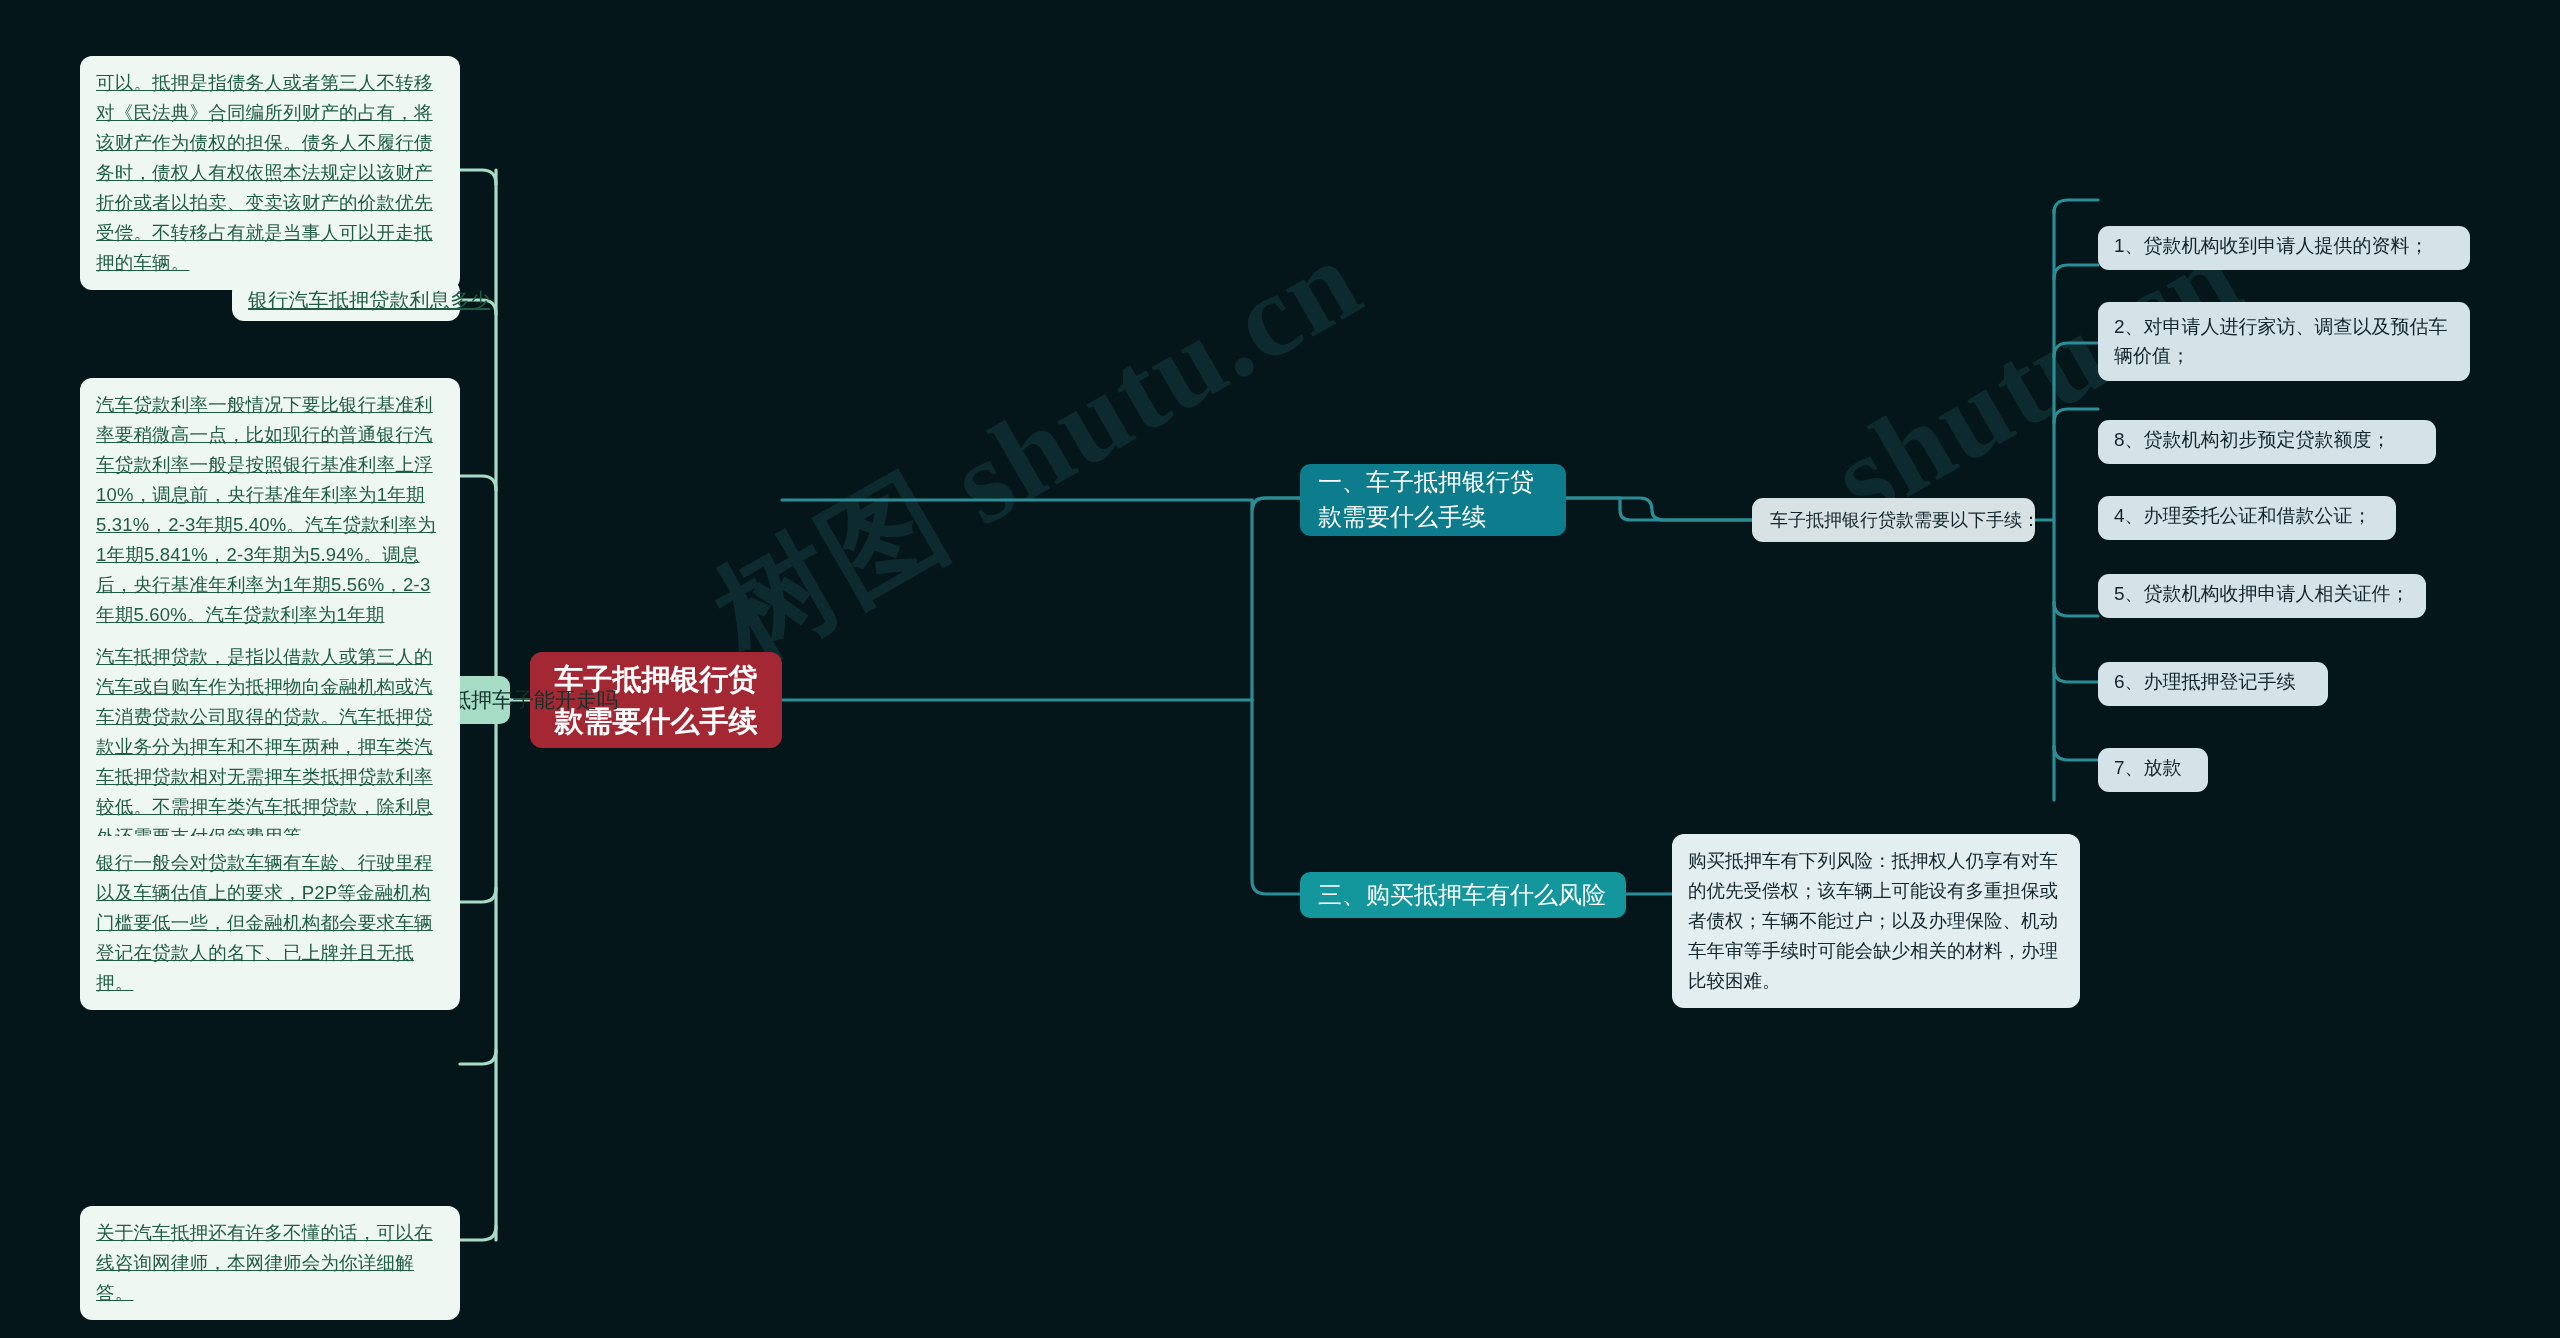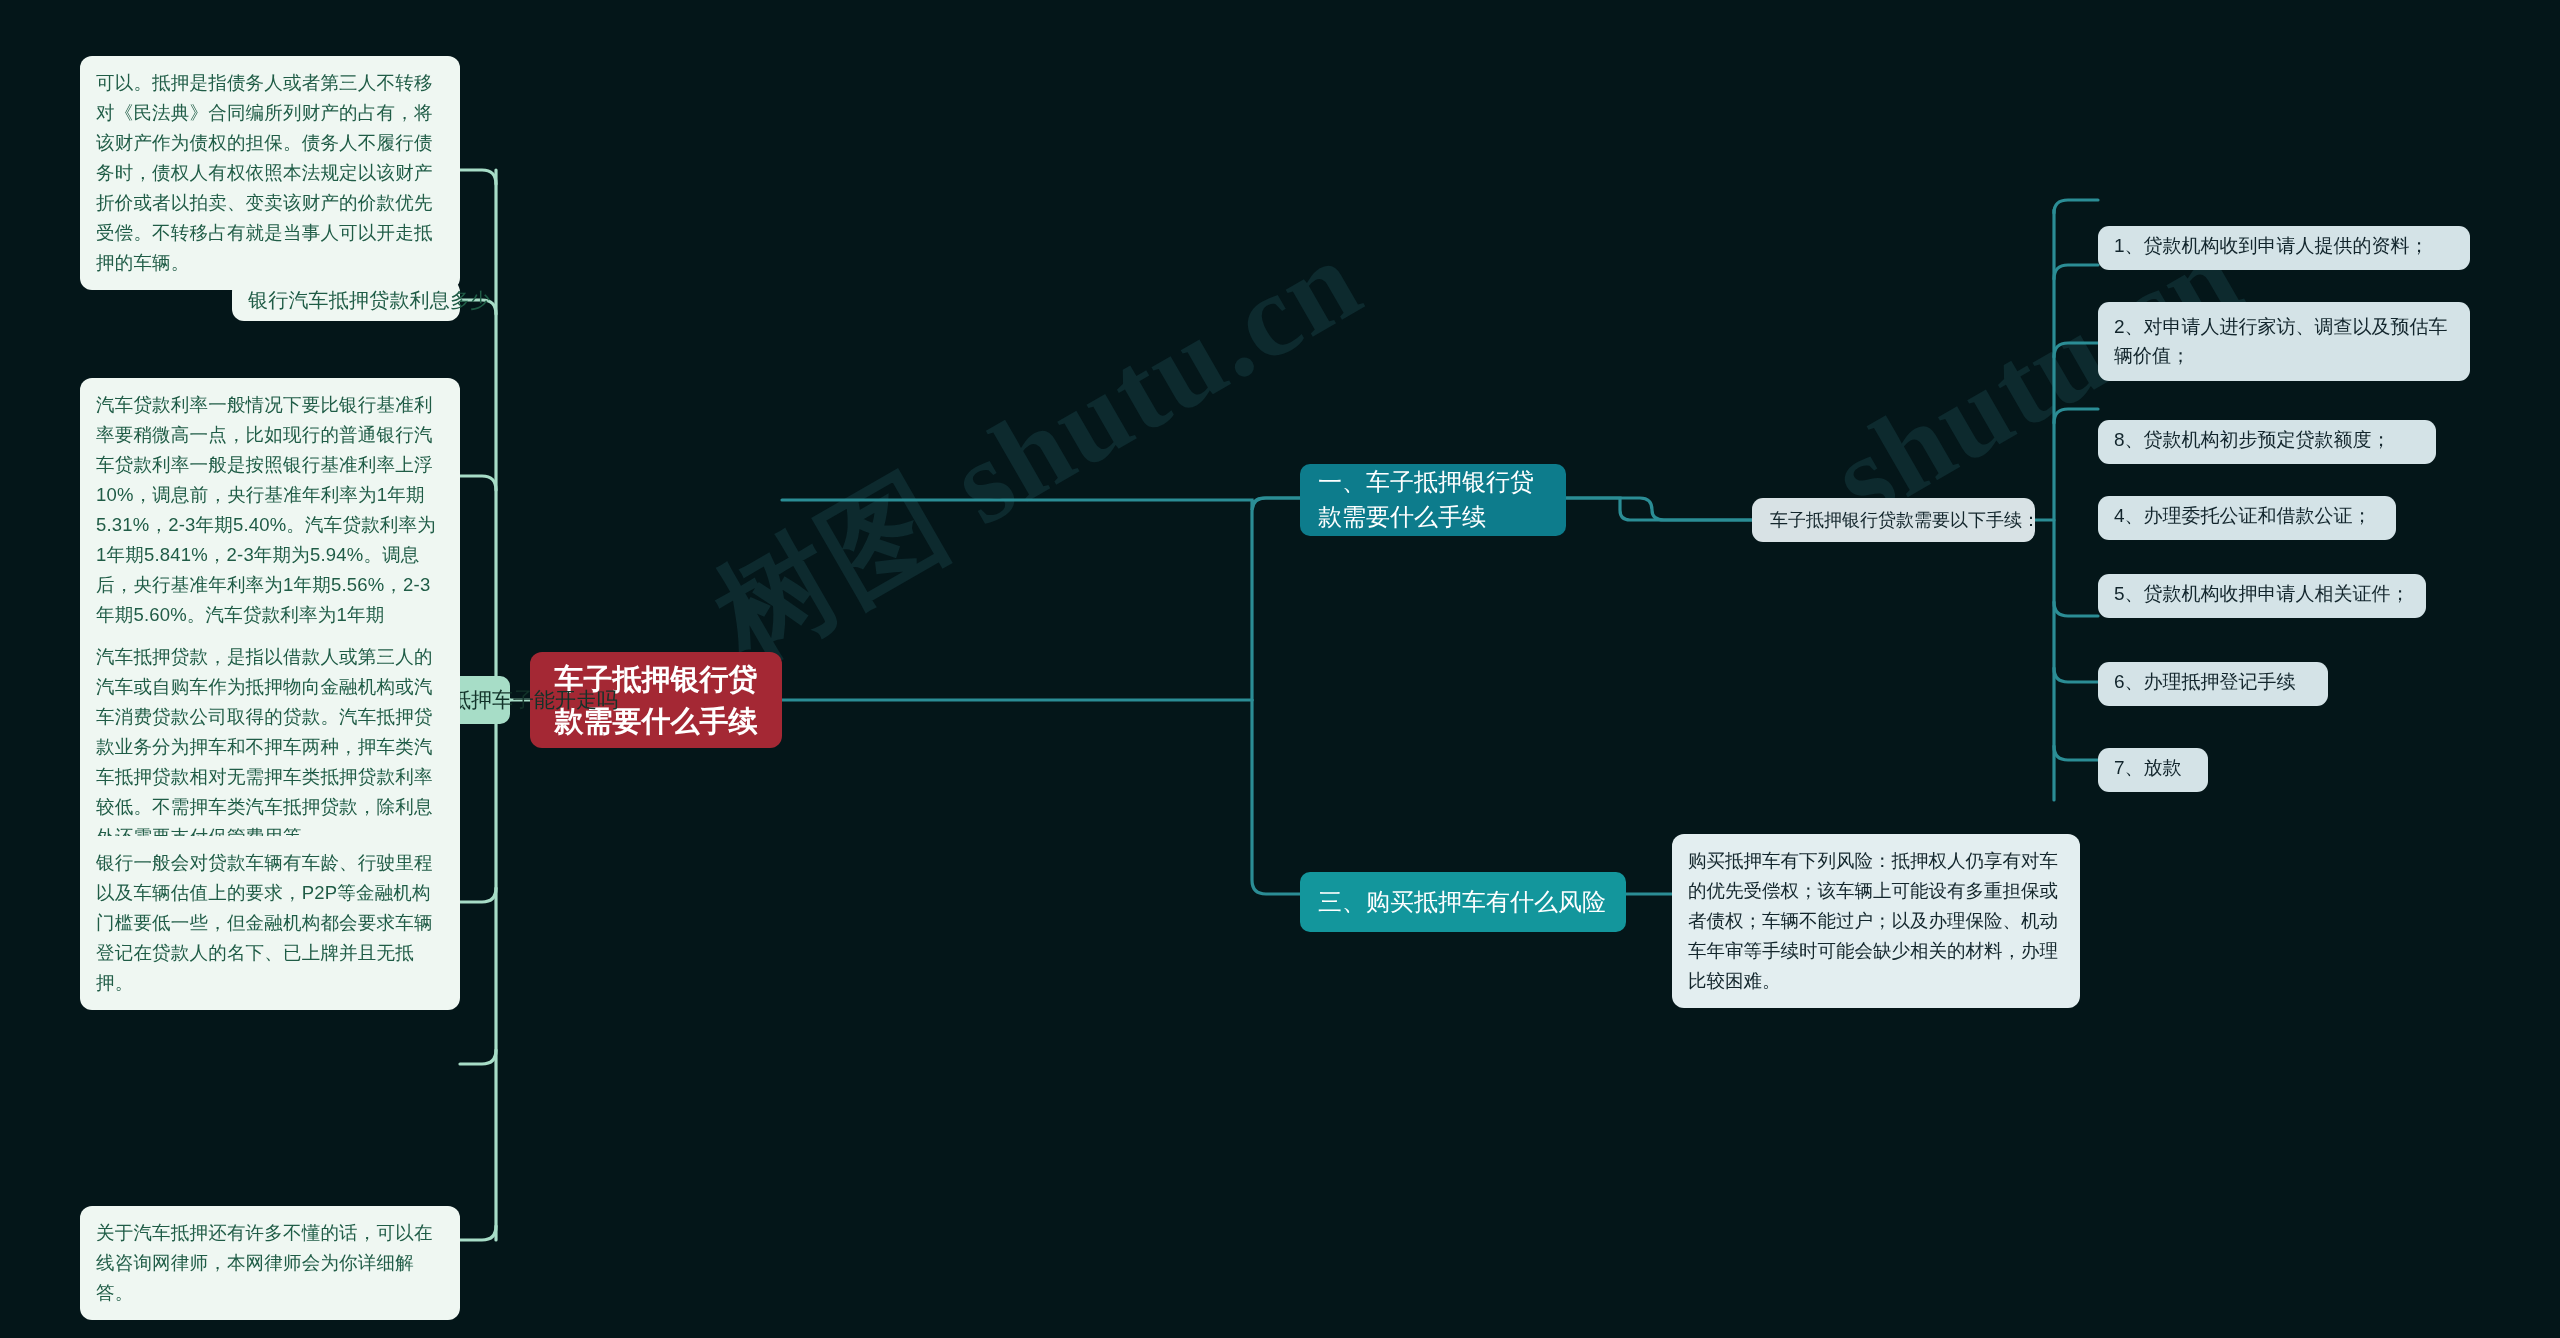--- a/index.html
+++ b/index.html
@@ -75,20 +75,21 @@
 
   
   .leaf-mint{
     background:#eff7f2;
     color:#1f5c46;
     font-size:18.5px;
     padding:12px 16px;
     border-radius:12px;
     line-height:1.62;
     letter-spacing:0.2px;
+    text-decoration:underline;
   }
   .leaf-mint.one-line{
     display:flex;align-items:center;
     font-size:20px;
     padding:8px 16px;
   }
 
   
   .leaf-blue{
     background:#d4e3e7;
@@ -228,21 +229,21 @@
   </div>
 
   <div class="node leaf-blue" style="left:2098px;top:662px;width:230px;height:44px;">
     <span>6、办理抵押登记手续</span>
   </div>
 
   <div class="node leaf-blue" style="left:2098px;top:748px;width:110px;height:44px;">
     <span>7、放款</span>
   </div>
 
-  <div class="node l1-teal2" style="left:1300px;top:872px;width:326px;height:60px;">
+  <div class="node l1-teal2" style="left:1300px;top:872px;width:326px;height:46px;">
     <span style="white-space:nowrap;">三、购买抵押车有什么风险</span>
   </div>
 
   <div class="node leaf-pale" style="left:1672px;top:834px;width:408px;">
     <span>购买抵押车有下列风险：抵押权人仍享有对车的优先受偿权；该车辆上可能设有多重担保或者债权；车辆不能过户；以及办理保险、机动车年审等手续时可能会缺少相关的材料，办理比较困难。</span>
   </div>
 
 </div>
 
 </body></html>

